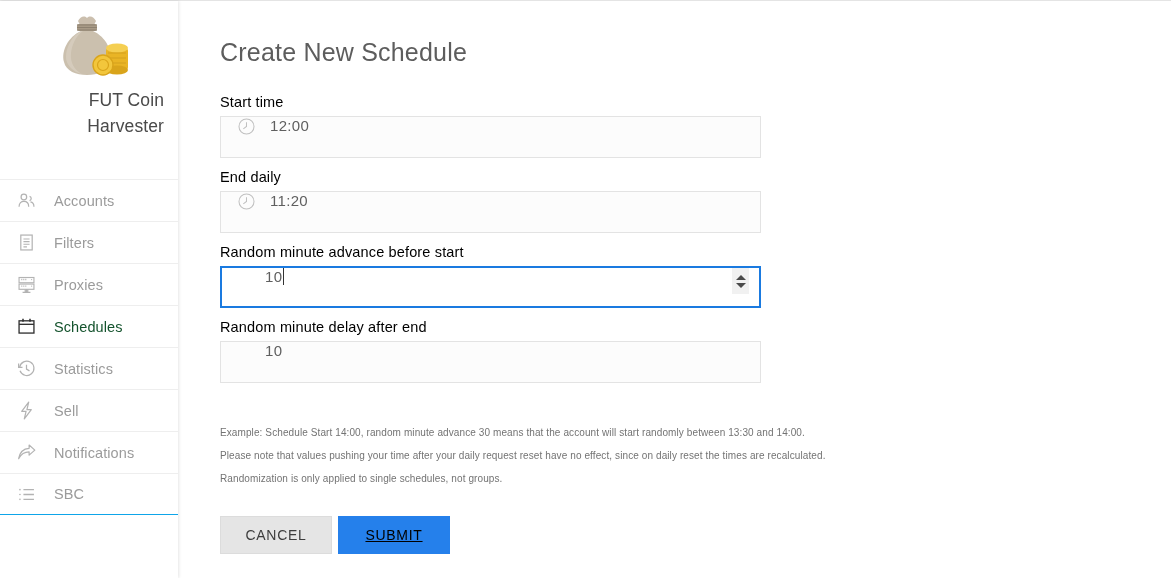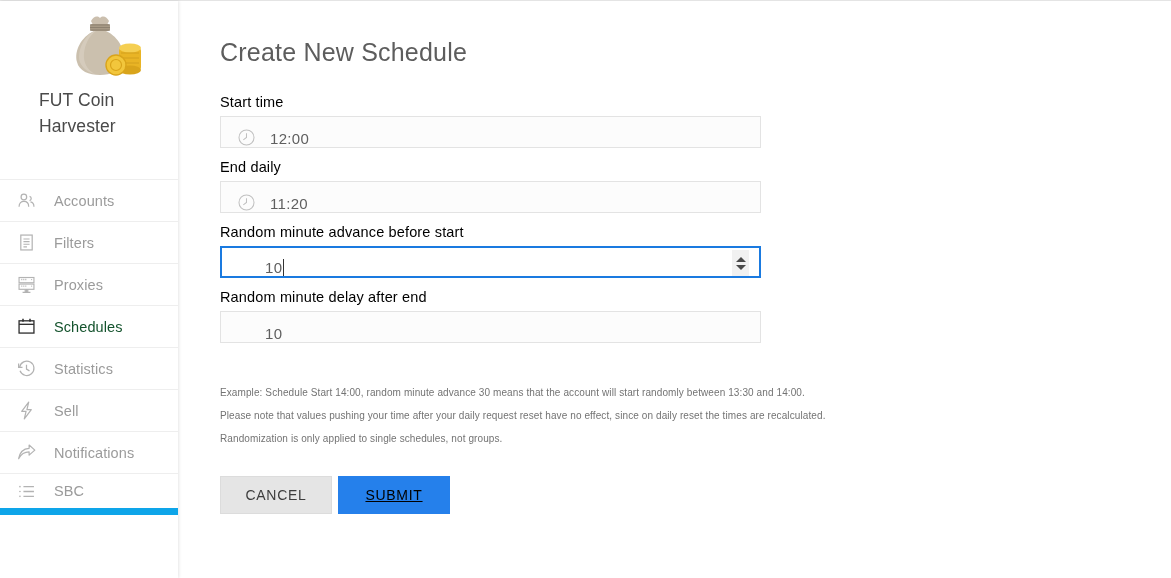--- a/index.html
+++ b/index.html
@@ -23,23 +23,22 @@
     width: 178px;
     min-width: 178px;
     height: 100%;
     background: #ffffff;
     box-shadow: 1px 0 3px rgba(0,0,0,0.10);
     position: relative;
     z-index: 5;
   }
   .brand {
     padding-top: 12px;
-    text-align: left;
+    text-align: right;
     height: 178px;
-    padding-left: 25px;
   }
   .brand-logo {
     width: 86px; height: 66px;
     margin: 0 auto 8px auto;
     position: relative;
   }
   .brand-title {
     font-size: 17.5px;
     line-height: 26px;
     color: #4a4a4a;
@@ -50,21 +49,21 @@
   .nav { width: 100%; }
   .nav-item {
     display: flex;
     align-items: center;
     height: 42px;
     padding-left: 16px;
     border-top: 1px solid #eeeeee;
     cursor: pointer;
     user-select: none;
   }
-  .nav-item:last-child { border-bottom: 7px solid #0ea5e9; }
+  .nav-item:last-child { border-bottom: 1px solid #0ea5e9; }
   .nav-ico {
     width: 28px; min-width: 28px;
     height: 22px;
     display: flex;
     align-items: center;
     justify-content: flex-start;
     color: #b3b3b3;
   }
   .nav-label {
     font-size: 14.5px;
@@ -94,25 +93,25 @@
   .field { margin-bottom: 10px; }
   .field-label {
     font-size: 14.5px;
     color: #000000;
     letter-spacing: .15px;
     margin-bottom: 5px;
     line-height: 18px;
   }
   .input-box {
     width: 541px;
-    height: 32px;
+    height: 42px;
     border: 1px solid #e3e3e3;
     background: #fcfcfc;
     display: flex;
-    align-items: flex-end;
+    align-items: flex-start;
     padding: 0 8px 0 16px;
     position: relative;
   }
   .input-box.focused {
     border: 2px solid #1a7ae0;
     background: #ffffff;
     padding-left: 15px;
   }
   .clock-ico {
     width: 19px; height: 19px;

